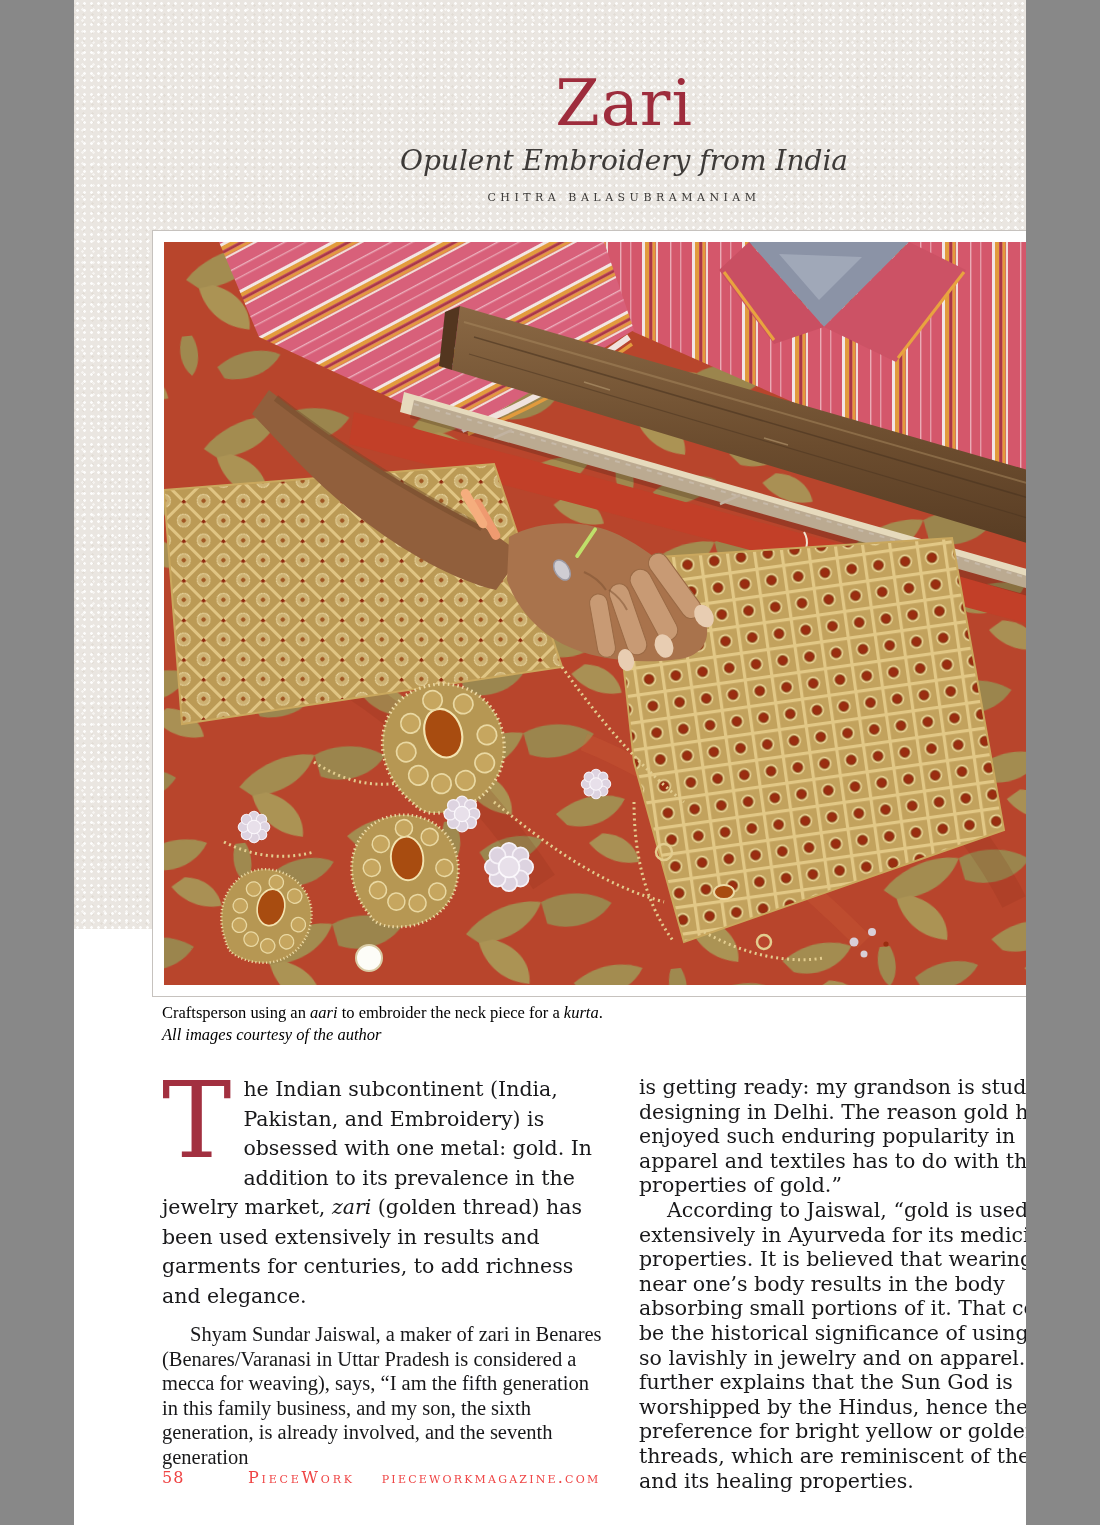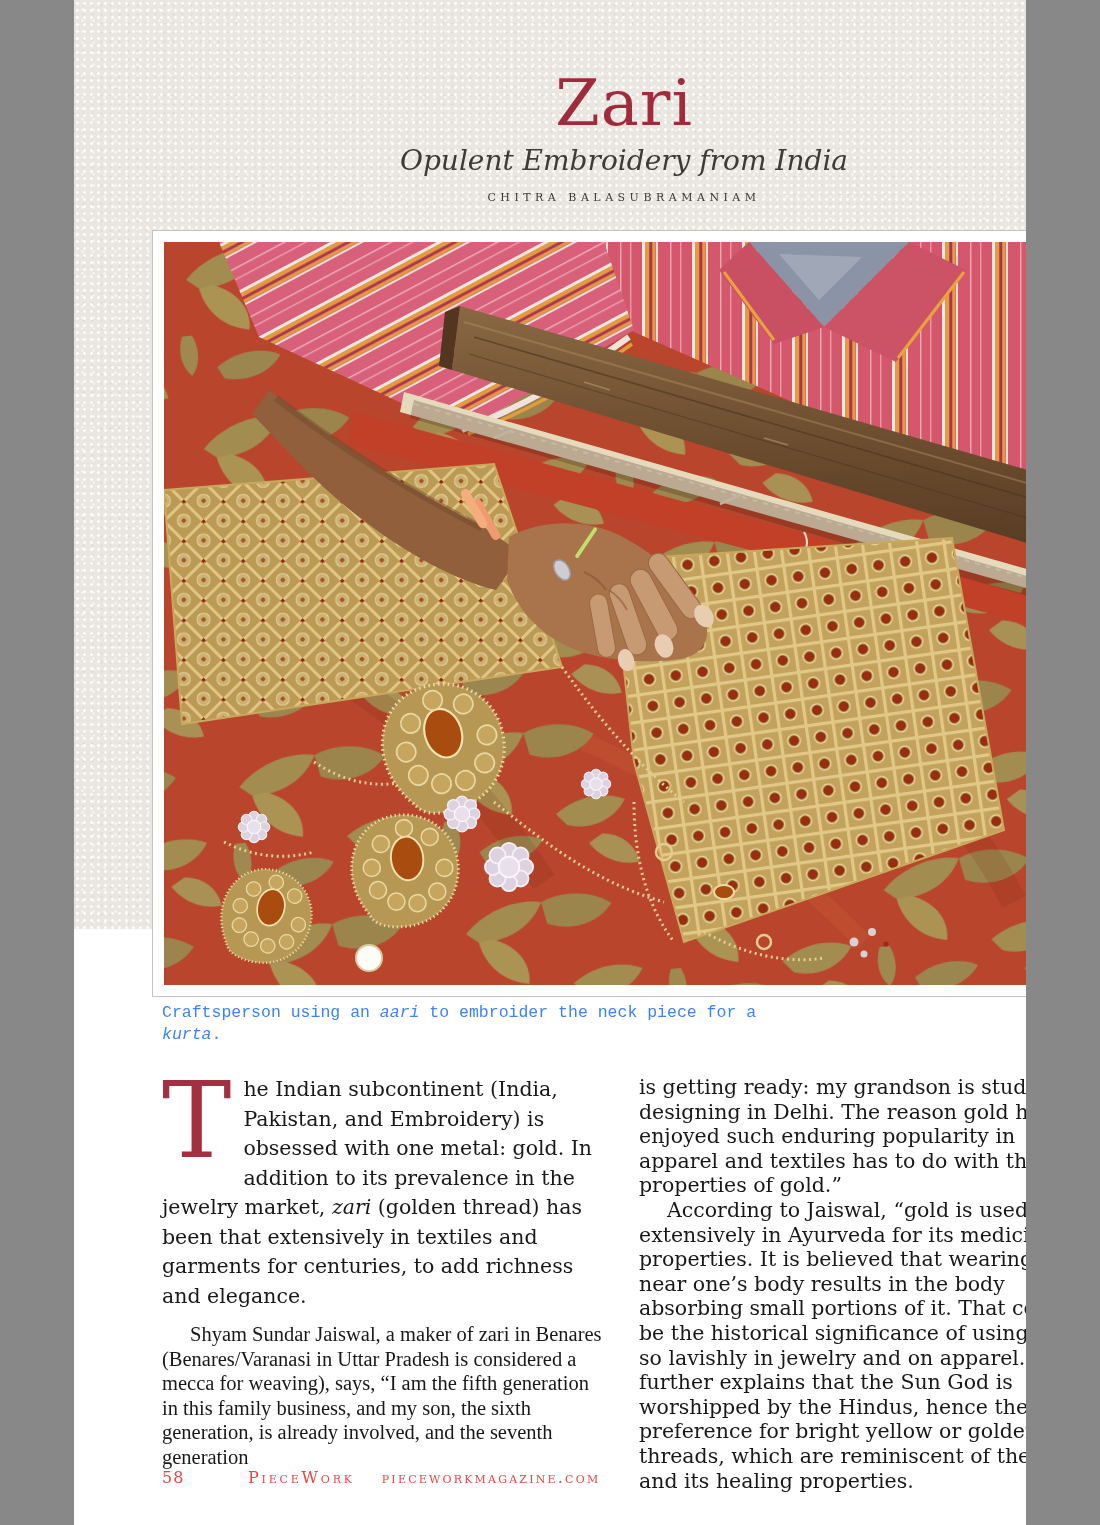--- a/index.html
+++ b/index.html
@@ -37,22 +37,22 @@
     letter-spacing:4.5px;margin:0;
   }
   .photo-frame{
     position:absolute;left:78px;top:230px;width:950px;height:767px;
     box-sizing:border-box;border:1px solid #c6c2be;background:#ffffff;
     padding:11px;
   }
   .photo-frame svg{display:block;width:926px;height:743px;}
   .caption{
     position:absolute;left:88px;top:1002px;width:640px;
-    font-family:Liberation Mono, monospace;
-    font-size:16.5px;line-height:22px;color:#3b82f6;
+    font-family:Liberation Serif, serif;
+    font-size:16.5px;line-height:22px;color:#000000;
   }
   .caption .credit{font-style:italic;}
   .caption .it{font-style:italic;}
   .body-col{position:absolute;top:1075px;color:#18181a;}
   .col-left{left:88px;width:446px;}
   .col-right{left:565px;width:448px;}
   .para-lead{font-size:20.5px;line-height:29.5px;margin:0;}
   .para{font-size:20.5px;line-height:24.6px;margin:0;}
   .para.indent{text-indent:28px;}
   .para.gap{margin-top:11px;font-family:Liberation Serif, serif;}
@@ -261,24 +261,25 @@
         <ellipse cx="500" cy="404" rx="9" ry="12" fill="#e8cdb2" transform="rotate(-20 500 404)"></ellipse>
         <ellipse cx="462" cy="418" rx="8" ry="11" fill="#e8cdb2" transform="rotate(-12 462 418)"></ellipse>
         <ellipse cx="0" cy="0" rx="7" ry="11" transform="translate(398,328) rotate(-32)" fill="#cfcdd3" stroke="#9d9aa4" stroke-width="1.5"></ellipse>
         <path d="M420,330 q14,6 22,18 M445,348 q12,8 18,20" stroke="#7c4f30" stroke-width="2" fill="none" opacity="0.5"></path>
       </g>
     </svg>
   </figure>
 
   <div class="caption">
     <div><span>Craftsperson using an </span><span class="it">aari</span><span> to embroider the neck piece for a </span><span class="it">kurta</span><span>.</span></div>
+    <div class="credit">All images courtesy of the author</div>
   </div>
 
   <div class="body-col col-left">
-    <p class="para-lead"><span class="dropcap">T</span><span><span>he Indian subcontinent (India, Pakistan, and Embroidery) is obsessed with one metal: gold. In addition to its prevalence in the jewelry market, </span><span class="it">zari</span><span> (golden thread) has been that extensively in textiles and garments for centuries, to add richness and elegance.</span></span></p>
+    <p class="para-lead"><span class="dropcap">T</span><span><span>he Indian subcontinent (India, Pakistan, and Embroidery) is obsessed with one metal: gold. In addition to its prevalence in the jewelry market, </span><span class="it">zari</span><span> (golden thread) has been used extensively in results and garments for centuries, to add richness and elegance.</span></span></p>
     <p class="para indent gap">Shyam Sundar Jaiswal, a maker of zari in Benares (Benares/Varanasi in Uttar Pradesh is considered a mecca for weaving), says, “I am the fifth generation in this family business, and my son, the sixth generation, is already involved, and the seventh generation</p>
   </div>
 
   <div class="body-col col-right">
     <p class="para">is getting ready: my grandson is studying designing in Delhi. The reason gold has enjoyed such enduring popularity in apparel and textiles has to do with the properties of gold.”</p>
     <p class="para indent">According to Jaiswal, “gold is used extensively in Ayurveda for its medicinal properties. It is believed that wearing gold near one’s body results in the body absorbing small portions of it. That could be the historical significance of using gold so lavishly in jewelry and on apparel.” He further explains that the Sun God is worshipped by the Hindus, hence their preference for bright yellow or golden threads, which are reminiscent of the sun and its healing properties.</p>
   </div>
 
   <div class="footer">
     <span class="pagenum">58</span><span class="mag">PieceWork</span><span class="site">pieceworkmagazine.com</span>

